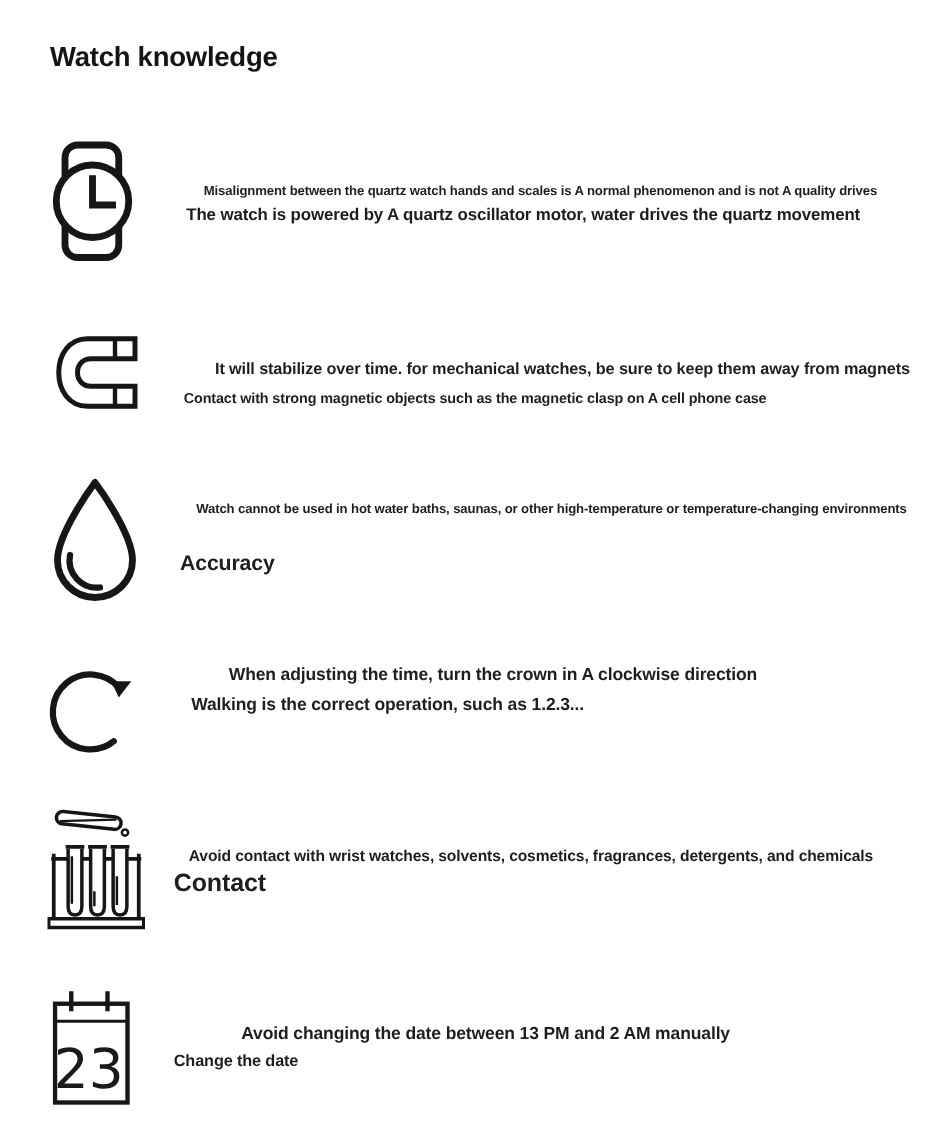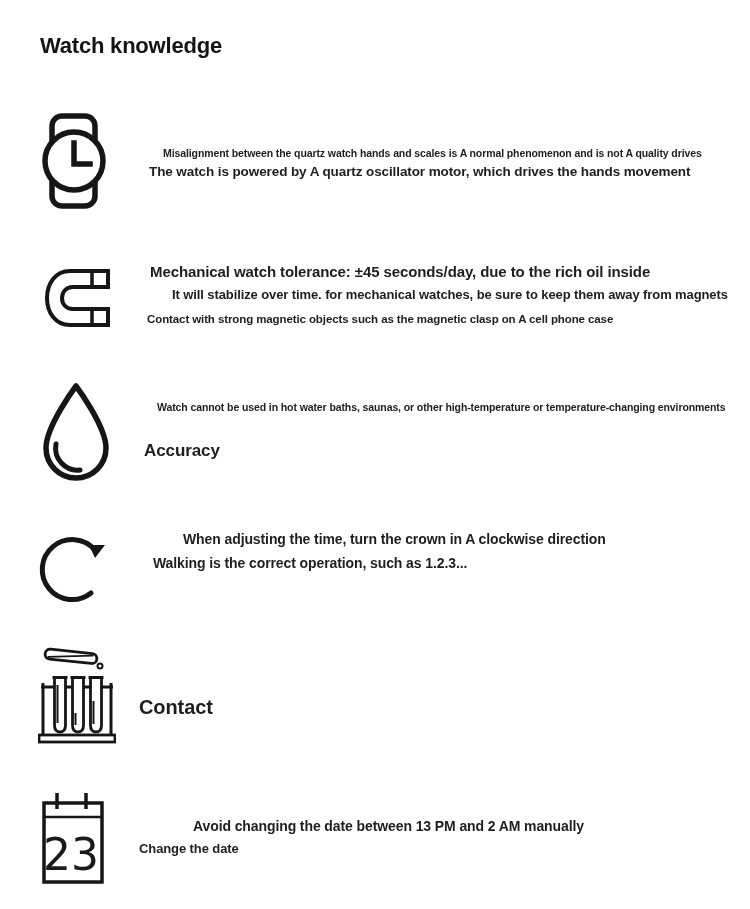--- a/index.html
+++ b/index.html
@@ -52,27 +52,26 @@
 <div class="page">
 
   <h1 class="title">Watch knowledge</h1>
 
   <svg class="icon icon-watch" viewBox="0 0 64 100" fill="none" xmlns="http://www.w3.org/2000/svg">
     <rect x="10" y="4" width="43" height="90" rx="10" fill="#ffffff" stroke="#161616" stroke-width="5.5"></rect>
     <circle cx="32" cy="49" r="29" fill="#ffffff" stroke="#161616" stroke-width="5.5"></circle>
     <path d="M32 31 V52 H48" stroke="#161616" stroke-width="5.5" stroke-linecap="square"></path>
   </svg>
   <p class="line s1l1">Misalignment between the quartz watch hands and scales is A normal phenomenon and is not A quality drives</p>
-  <p class="line s1l2">The watch is powered by A quartz oscillator motor, which drives the hands movement</p>
+  <p class="line s1l2">The watch is powered by A quartz oscillator motor, water drives the quartz movement</p>
 
   <svg class="icon icon-magnet" viewBox="0 0 70 64" fill="none" xmlns="http://www.w3.org/2000/svg">
     <path d="M66 5 L28 5 C13 5 5 18 5 32 C5 46 13 59 28 59 L66 59 L66 43 L31 43 C24 43 20 38 20 32 C20 26 24 21 31 21 L66 21 Z" fill="#ffffff" stroke="#161616" stroke-width="4"></path>
     <path d="M50 5 V21 M50 43 V59" stroke="#161616" stroke-width="3.5"></path>
   </svg>
-  <p class="line s2l1">Mechanical watch tolerance: ±45 seconds/day, due to the rich oil inside</p>
   <p class="line s2l2">It will stabilize over time. for mechanical watches, be sure to keep them away from magnets</p>
   <p class="line s2l3">Contact with strong magnetic objects such as the magnetic clasp on A cell phone case</p>
 
   <svg class="icon icon-drop" viewBox="0 0 72 100" fill="none" xmlns="http://www.w3.org/2000/svg">
     <path d="M36 4 C36 4 6 44 6 66 a30 30 0 0 0 60 0 C66 44 36 4 36 4 Z" fill="#ffffff" stroke="#161616" stroke-width="5.5" stroke-linejoin="round"></path>
     <path d="M16 62 A22 22 0 0 0 40 88" stroke="#161616" stroke-width="5" stroke-linecap="round"></path>
   </svg>
   <p class="line s3l1">Watch cannot be used in hot water baths, saunas, or other high-temperature or temperature-changing environments</p>
   <p class="line s3l3">Accuracy</p>
 
@@ -95,20 +94,21 @@
     <path d="M14.5 32.5 H29.5" stroke="#161616" stroke-width="3"></path>
     <path d="M19.5 40 V78" stroke="#161616" stroke-width="2"></path>
     <path d="M34.5 34 V80 Q34.5 87 40 87 Q45.5 87 45.5 80 V34" fill="#ffffff" stroke="#161616" stroke-width="2.8"></path>
     <path d="M32.5 32.5 H47.5" stroke="#161616" stroke-width="3"></path>
     <path d="M37.5 68 V80" stroke="#161616" stroke-width="2"></path>
     <path d="M52.5 34 V80 Q52.5 87 58 87 Q63.5 87 63.5 80 V34" fill="#ffffff" stroke="#161616" stroke-width="2.8"></path>
     <path d="M50.5 32.5 H65.5" stroke="#161616" stroke-width="3"></path>
     <path d="M55.5 56 V79" stroke="#161616" stroke-width="2"></path>
     <rect x="1" y="90" width="76" height="7" fill="#ffffff" stroke="#161616" stroke-width="2.8"></rect>
   </svg>
+  <p class="line s5l1">Avoid contact with wrist watches, solvents, cosmetics, fragrances, detergents, and chemicals</p>
   <p class="line s5l2">Contact</p>
 
   <svg class="icon icon-calendar" viewBox="0 0 62 95" fill="none" xmlns="http://www.w3.org/2000/svg">
     <rect x="2" y="13" width="58" height="79" fill="#ffffff" stroke="#161616" stroke-width="3.5"></rect>
     <path d="M2 27 H60" stroke="#161616" stroke-width="2.5"></path>
     <path d="M15 3 V19 M44 3 V19" stroke="#161616" stroke-width="3.5"></path>
     <text class="cal-day" x="29" y="80" font-size="44" text-anchor="middle" fill="#1a1a1a">23</text>
   </svg>
   <p class="line s6l1">Avoid changing the date between 13 PM and 2 AM manually</p>
   <p class="line s6l2">Change the date</p>

